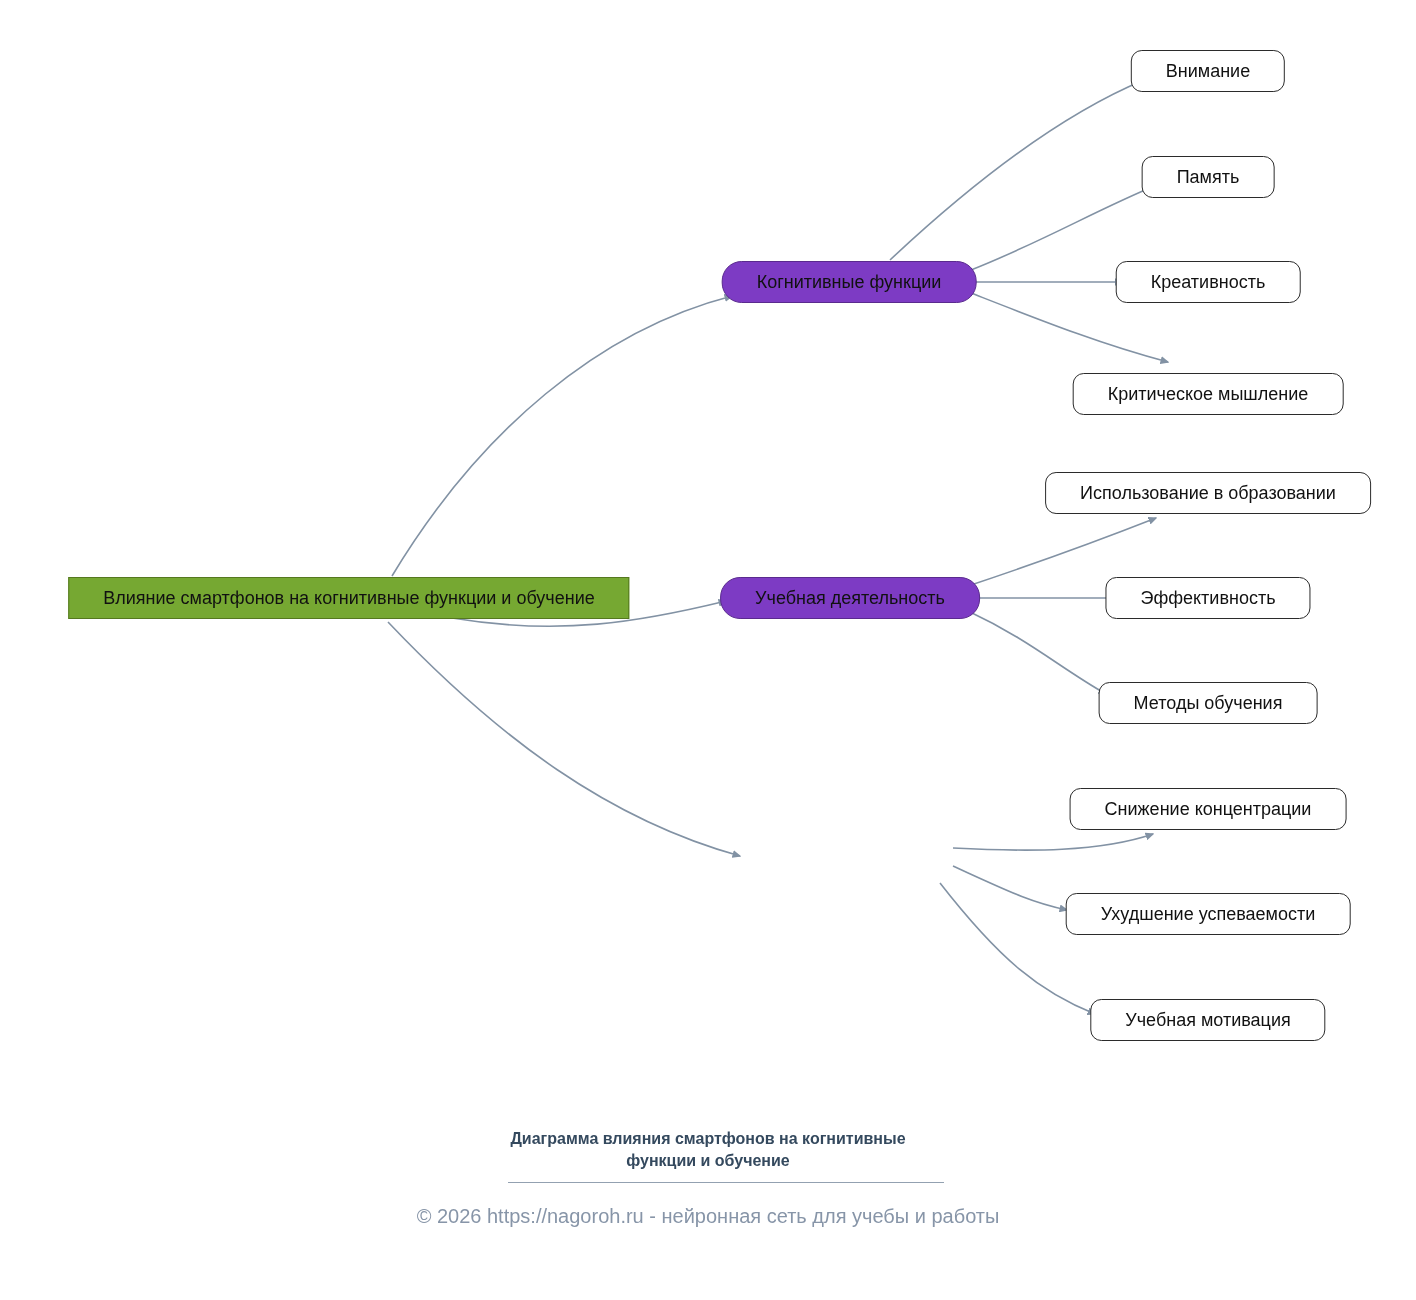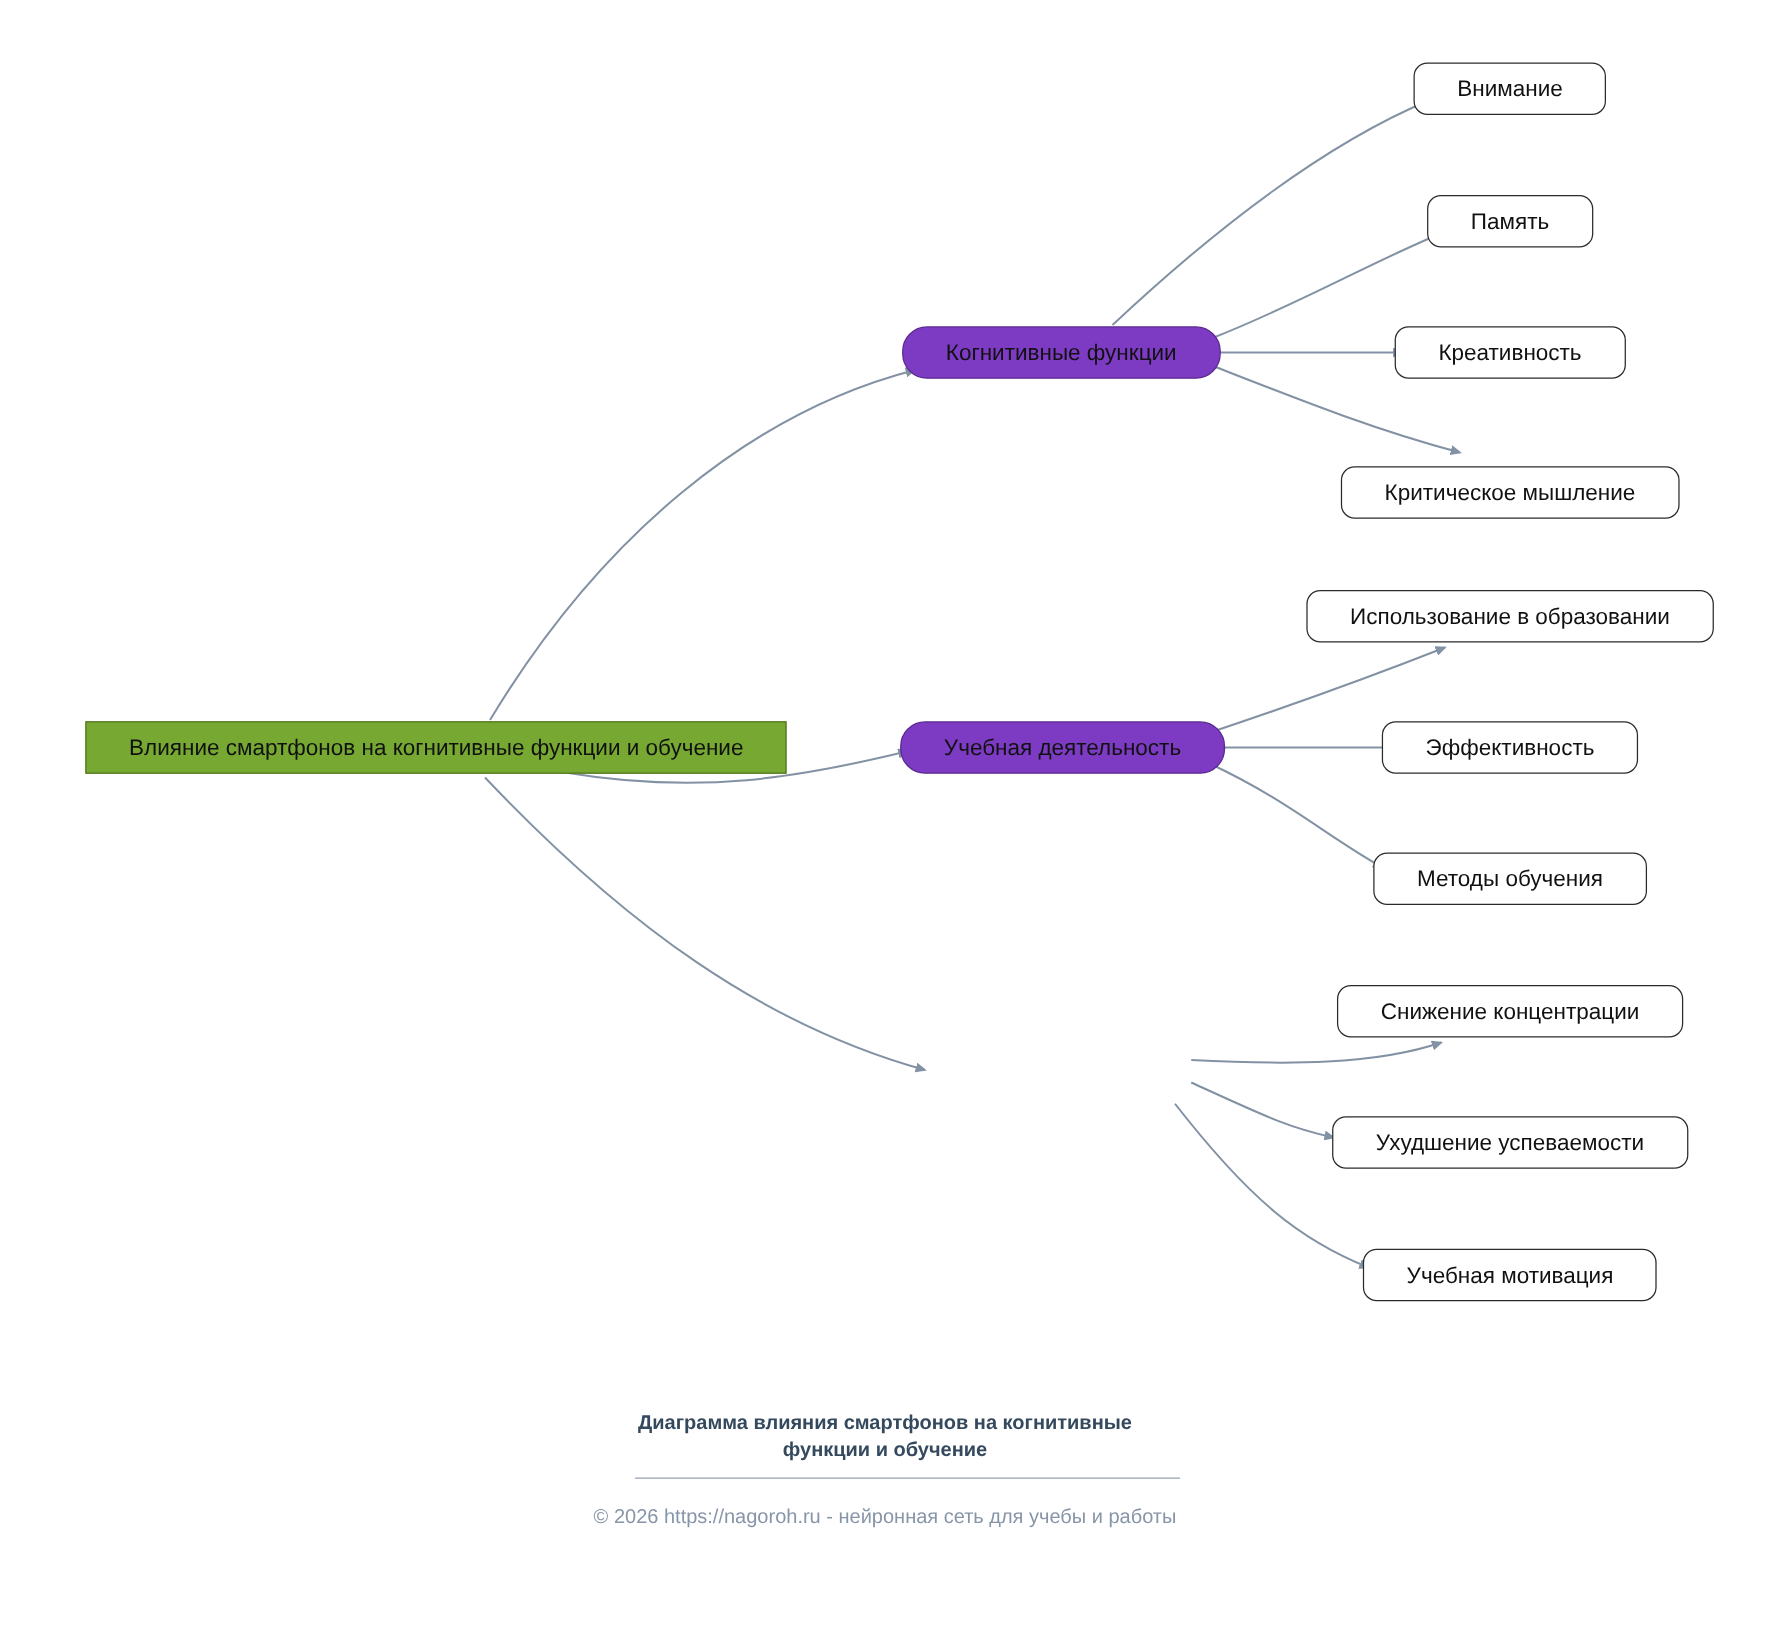--- a/index.html
+++ b/index.html
@@ -78,21 +78,21 @@
   .footer-rule{
     position:absolute;
     top:1182px;
     left:508px;
     width:436px;
     border-top:1px solid #93a1b1;
     height:0;
   }
   .footer-copyright{
     top:1205px;
-    font-size:16px;
+    font-size:20px;
     color:var(--copyright-color);
   }
 </style>
 </head>
 <body>
 
 <div class="canvas">
 
   <svg class="edges" viewBox="0 0 1416 1300" xmlns="http://www.w3.org/2000/svg" aria-hidden="true">
     <defs>

